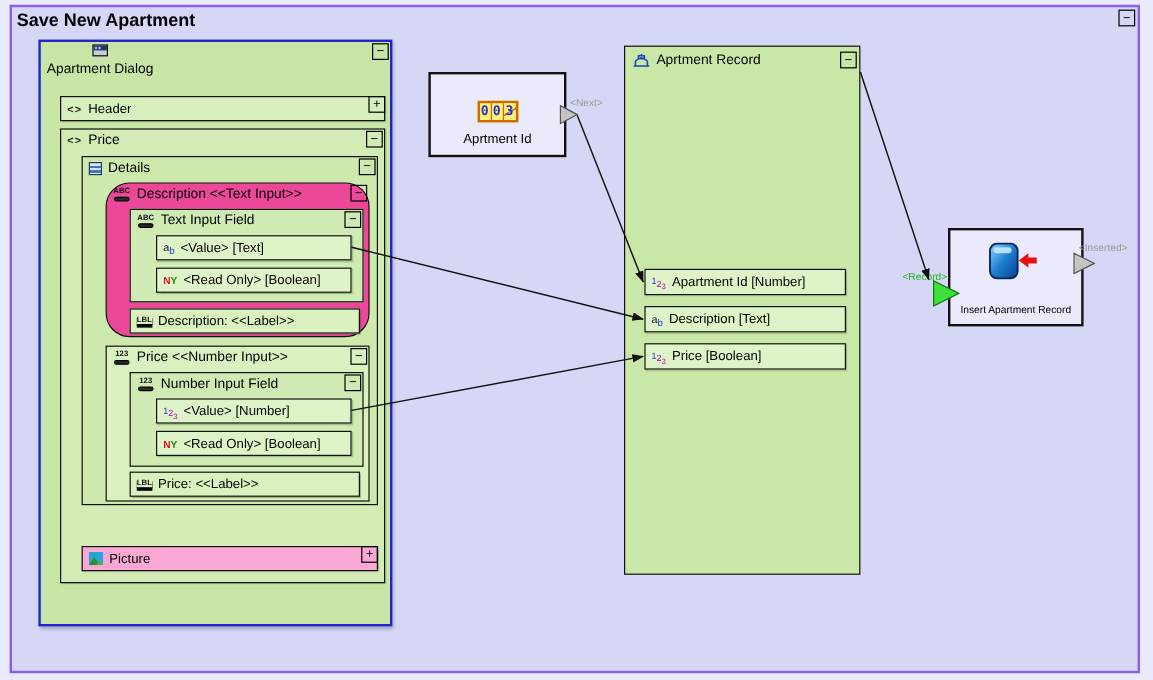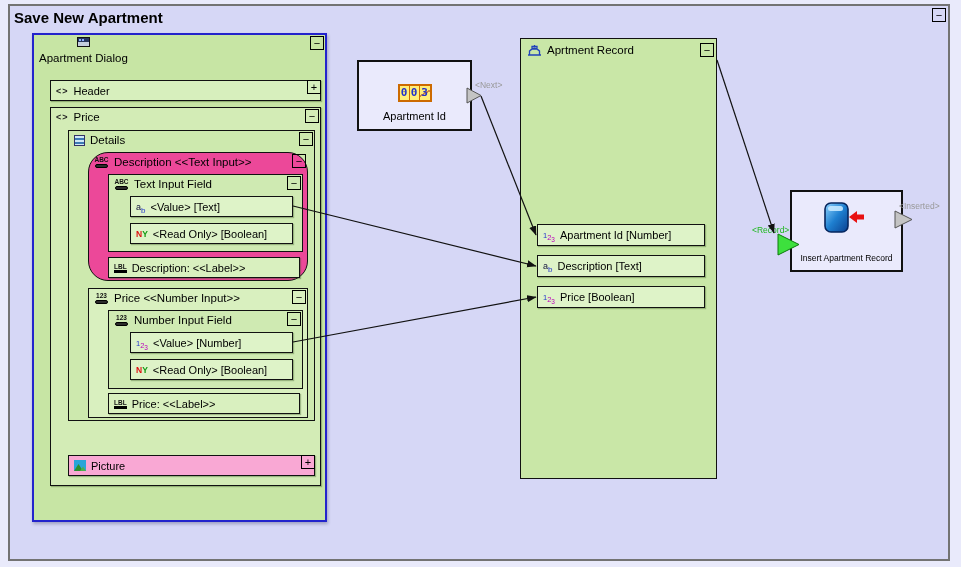--- a/index.html
+++ b/index.html
@@ -6,21 +6,21 @@
   html,body { width: 961px; height: 567px; }
   body {
     font-family: "Liberation Sans", sans-serif;
     background: #e9eafb;
     position: relative;
     overflow: hidden;
     color: #000;
   }
   #canvas {
     position: absolute; left: 8px; top: 4px; width: 942px; height: 557px;
-    background: #d6d7f6; border: 2px solid #737373;
+    background: #d6d7f6; border: 2px solid #8b5cf6;
   }
   .canvas-title {
     position: absolute; left: 4px; top: 3px;
     font-size: 15px; font-weight: bold; white-space: nowrap;
   }
   .cbtn {
     position: absolute; width: 14px; height: 14px;
     border: 1px solid #000; background: transparent;
     font-size: 11px; line-height: 12px; text-align: center;
     font-family: "Liberation Sans", sans-serif; cursor: pointer; z-index: 5;
@@ -221,21 +221,21 @@
       </div>
     </div>
   </div>
 
   <div id="aptid-node" class="node">
     <span class="icon-counter">
       <span>0</span>
       <span>0</span>
       <span>3</span>
     </span>
-    <div class="node-label" style="top:48px;">Apartment Id</div>
+    <div class="node-label" style="top:48px;">Aprtment Id</div>
     <span class="port" style="left:107px;top:25px;">
       <svg width="16" height="17">
           <polygon points="1,1 15,8.5 1,16" fill="#c4c4c4" stroke="#555" stroke-width="1"></polygon>
         </svg>
     </span>
     <span class="port-label" style="left:116px;top:18px;">&lt;Next&gt;</span>
   </div>
 
   <div id="record-node" class="box">
     <div class="titlerow" style="left:6px;top:5px;">

